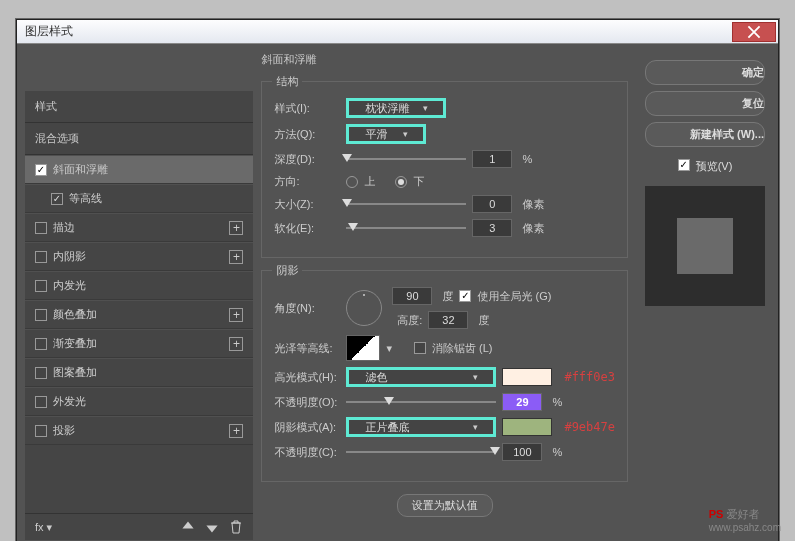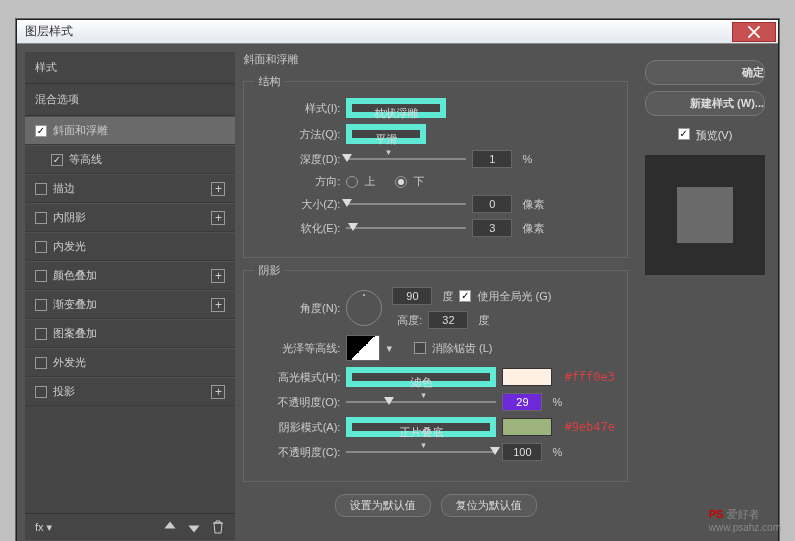--- a/index.html
+++ b/index.html
@@ -2,45 +2,45 @@
 <html><head>
 <meta charset="utf-8">
 <style>
 * { margin: 0; padding: 0; box-sizing: border-box; font-family: "Microsoft YaHei", sans-serif; font-size: 11px; }
 body { background: #c0c0c0; width: 795px; height: 541px; position: relative; }
 .window { position: absolute; left: 16px; top: 19px; width: 763px; height: 530px; background: #535353; border: 1px solid #222; box-shadow: 0 0 0 1px #666; }
 .titlebar { height: 24px; background: linear-gradient(#fdfdfe, #e4e8f0); display: flex; align-items: center; justify-content: space-between; border-bottom: 1px solid #888; }
 .titlebar-title { color: #333; padding-left: 8px; font-size: 12px; }
 .close-btn { width: 44px; height: 20px; background: #c75050; color: #fff; display: flex; align-items: center; justify-content: center; border: 1px solid #a03030; margin-right: 2px; cursor: pointer; }
 .content { display: flex; height: calc(100% - 24px); padding: 8px; gap: 8px; }
-.sidebar { width: 230px; background: #454545; display: flex; flex-direction: column; }
+.sidebar { width: 230px; background: #454545; display: flex; flex-direction: column; margin-top: 39px; }
 .side-header { padding: 8px 10px; color: #ccc; border-bottom: 1px solid #333; }
 .side-item { display: flex; align-items: center; padding: 6px 10px; color: #ccc; border-bottom: 1px solid #3a3a3a; border-top: 1px solid #505050; justify-content: space-between; cursor: pointer; }
 .side-item.selected { background: #6a6a6a; }
 .side-item .left { display: flex; align-items: center; gap: 6px; }
 .checkbox { width: 12px; height: 12px; border: 1px solid #999; display: inline-flex; align-items: center; justify-content: center; background: #444; }
 .checkbox.checked::after { content: "✓"; color: #ddd; font-size: 10px; line-height: 1; }
 .checkbox.checked.white { background: #fff; }
 .checkbox.checked.white::after { color: #000; }
 .plus-box { width: 14px; height: 14px; border: 1px solid #999; color: #ccc; display: flex; align-items: center; justify-content: center; font-size: 12px; }
 .sidebar-footer { margin-top: auto; display: flex; justify-content: space-between; padding: 6px 10px; border-top: 1px solid #333; color: #ccc; }
 .ftr-left, .ftr-right { display: flex; gap: 10px; align-items: center; }
 .main { flex: 1; display: flex; gap: 8px; }
 .settings { flex: 1; color: #ccc; display: flex; flex-direction: column; gap: 4px; padding-right: 4px; }
 .group-title { color: #ccc; margin-bottom: 2px; }
 .group { border: 1px solid #666; padding: 10px 12px 14px; position: relative; margin-top: 8px; }
 .group-label { position: absolute; top: -8px; left: 10px; background: #535353; padding: 0 4px; color: #ccc; }
 .row { display: flex; align-items: center; margin: 6px 0; gap: 6px; }
-.row .label { width: 66px; text-align: right; color: #ccc; margin-left: 18px; }
-.select { background: #444; border: 6px solid #5eead4; color: #ddd; padding: 2px 16px; height: 20px; display: flex; align-items: center; justify-content: space-between; min-width: 80px; cursor: pointer; flex-direction: column; }
+.row .label { width: 66px; color: #ccc; }
+.select { background: #444; border: 3px solid #5eead4; color: #ddd; padding: 2px 16px; height: 20px; display: flex; align-items: center; justify-content: space-between; min-width: 80px; cursor: pointer; }
 .select .arrow { font-size: 9px; color: #ccc; margin-left: 4px; }
 .slider-track { width: 120px; height: 2px; background: #888; position: relative; flex-shrink: 0; }
 .slider-thumb { position: absolute; top: -4px; width: 0; height: 0; border-left: 5px solid transparent; border-right: 5px solid transparent; border-top: 8px solid #ddd; }
 .input-num { width: 40px; height: 18px; background: #3a3a3a; border: 1px solid #666; color: #ddd; text-align: center; }
-.input-num.hl { background: #6d28d9; color: #fff; }
+.input-num.hl { background: #8b5cf6; color: #fff; font-weight: bold; }
 .unit { color: #ccc; margin-left: 4px; }
 .radio { width: 12px; height: 12px; border: 1px solid #999; border-radius: 50%; display: inline-flex; align-items: center; justify-content: center; }
 .radio.checked::after { content: ""; width: 6px; height: 6px; background: #ddd; border-radius: 50%; }
 .angle-dial { width: 36px; height: 36px; border: 1px solid #888; border-radius: 50%; position: relative; flex-shrink: 0; }
 .angle-dial::after { content: ""; position: absolute; width: 2px; height: 2px; background: #ccc; border-radius: 50%; top: 3px; left: 50%; transform: translateX(-50%); }
 .swatch { width: 50px; height: 18px; border: 1px solid #333; cursor: pointer; }
 .curve-box { width: 34px; height: 26px; background: linear-gradient(135deg, #000 50%, #fff 50%); border: 1px solid #666; cursor: pointer; }
 .footer-btns { display: flex; justify-content: center; gap: 10px; margin-top: 8px; }
 .btn-small { background: #5a5a5a; border: 1px solid #777; border-radius: 10px; color: #ddd; padding: 3px 14px; cursor: pointer; }
 .rightcol { width: 130px; display: flex; flex-direction: column; gap: 6px; align-items: center; padding-top: 8px; }
@@ -273,26 +273,26 @@
             <div class="slider-track" style="width:150px">
                 <div class="slider-thumb" style="left:144px"></div>
               </div>
             <input class="input-num" value="100" style="">
             <span class="unit">%</span>
           </div>
         </div>
 
         <div class="footer-btns">
           <div class="btn-small">设置为默认值</div>
-          <div class="btn-small">复位为默认值</div>
         </div>
       </div>
 
       <div class="rightcol">
         <div class="btn-wide">确定</div>
+        <div class="btn-wide">复位</div>
         <div class="btn-wide">新建样式 (W)...</div>
         <div class="preview-row">
           <span class="checkbox checked white"></span>
           <span>预览(V)</span>
         </div>
         <div class="preview-box">
           <div class="preview-inner"></div>
         </div>
       </div>
     </div>

